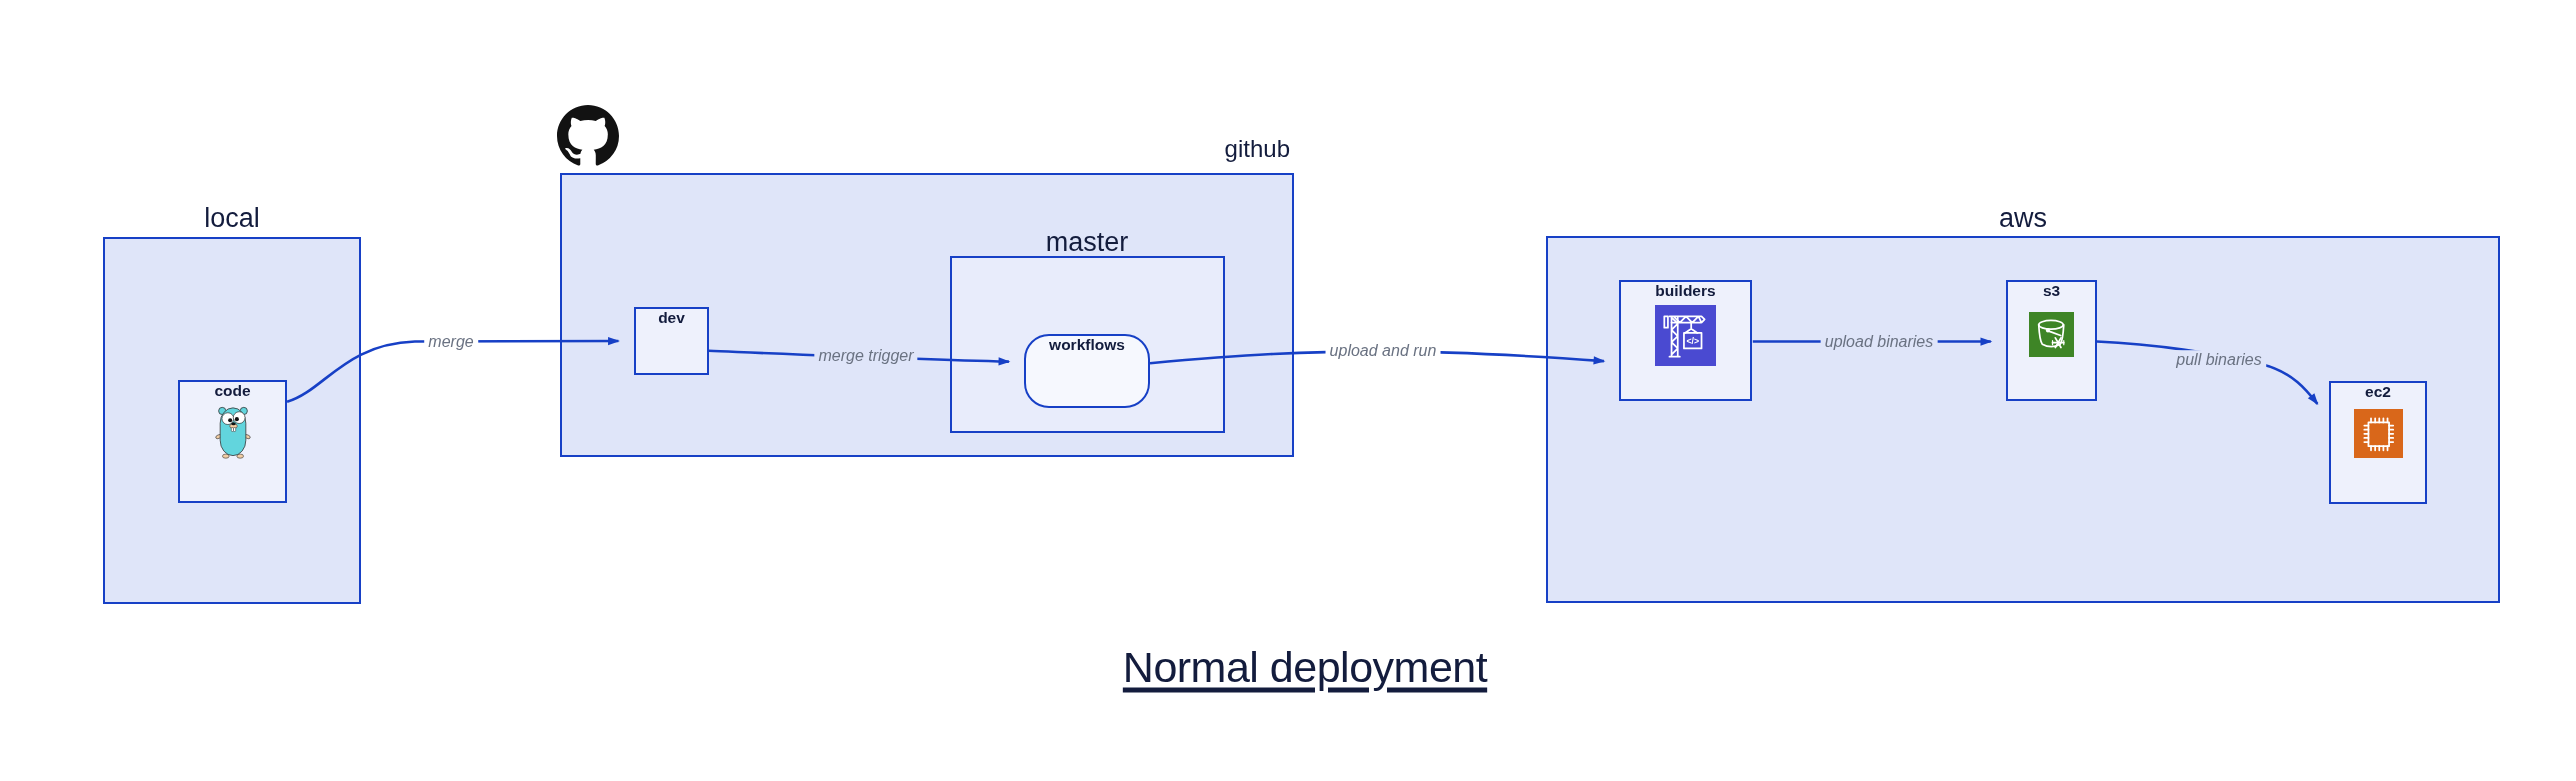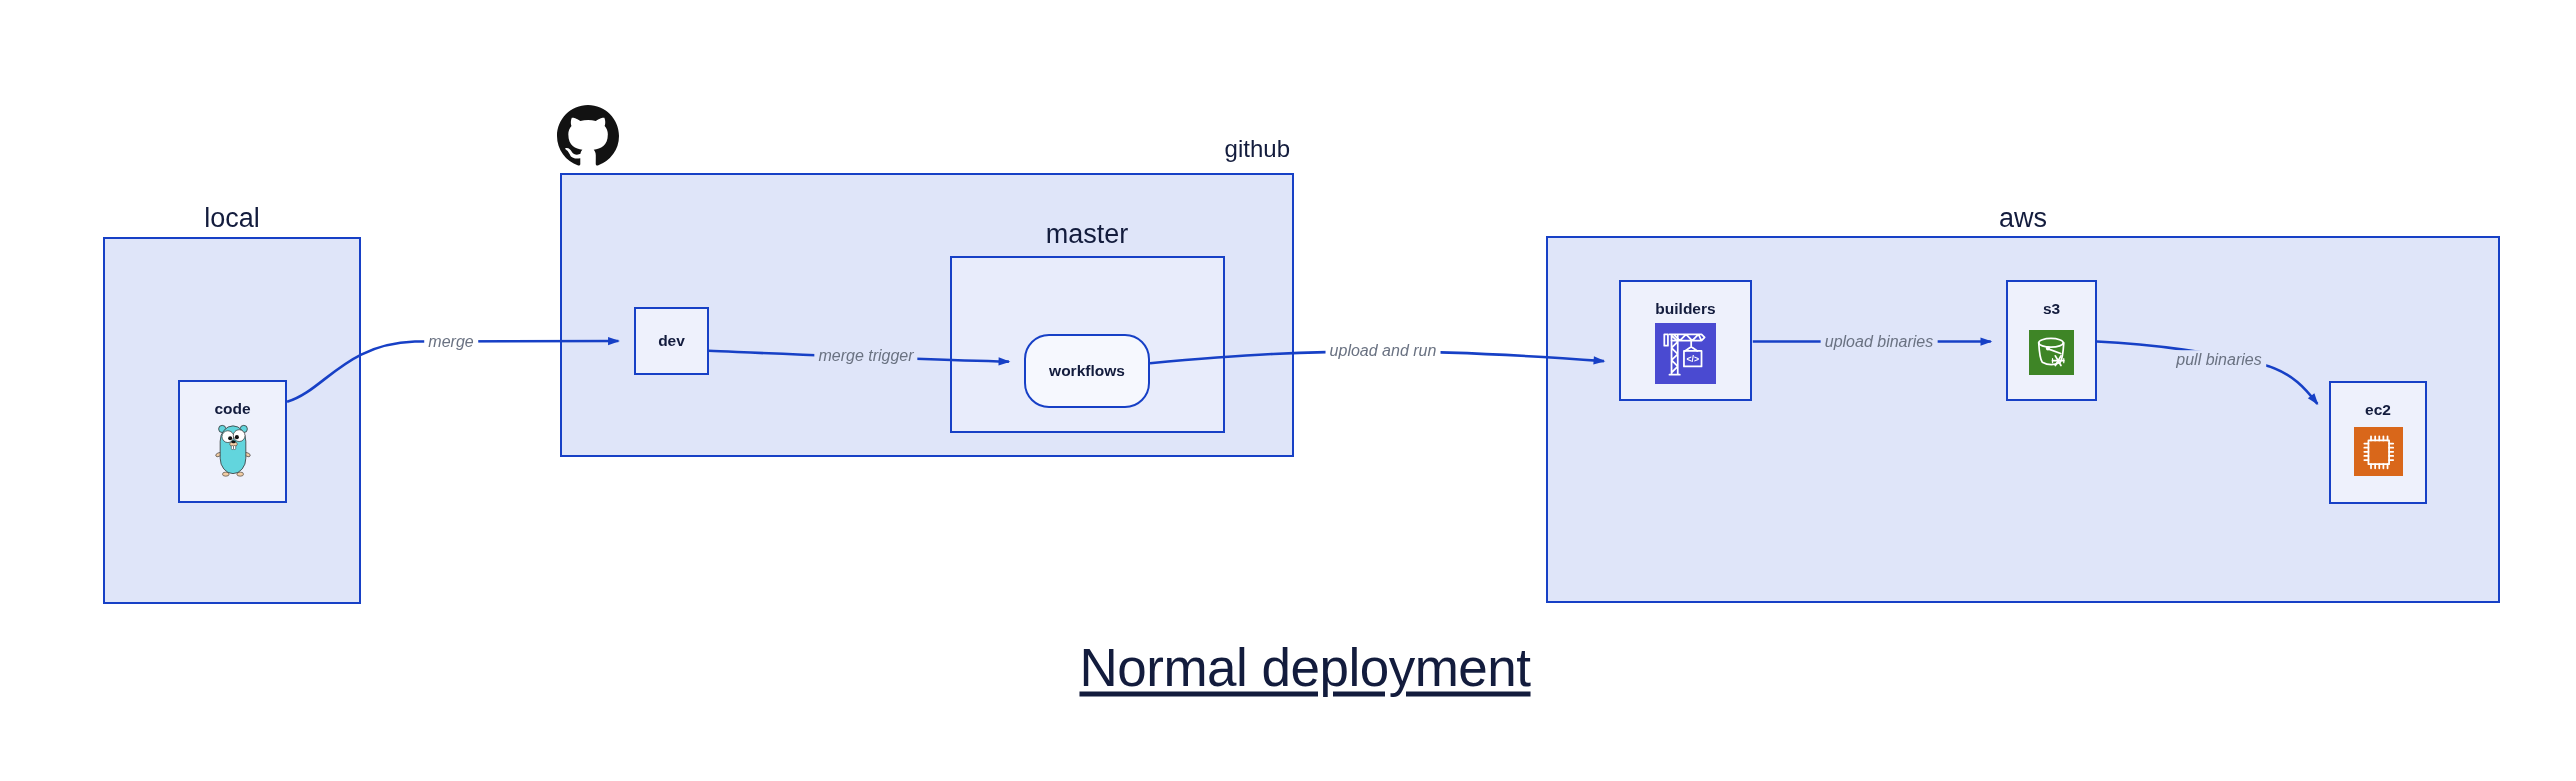--- a/index.html
+++ b/index.html
@@ -20,40 +20,40 @@
     background:var(--node-fill);
     border:2.1px solid var(--border);
     box-sizing:border-box;
     display:flex;flex-direction:column;align-items:center;
   }
   .nested{background:var(--nested-fill);border-radius:25px;}
   .node-label{
     font-weight:bold;font-size:15.5px;color:var(--label-dark);
     line-height:1.2;
   }
-  .pad-top{padding-top:18px;}
-  .center-content{justify-content:center;}
+  .pad-top{padding-top:0;}
+  .center-content{}
   .container-label{
     position:absolute;font-size:27px;color:var(--label-dark);
     white-space:nowrap;transform:translate(-50%,-50%);
   }
   .container-label.right-anchor{transform:translate(-100%,-50%);}
   .edges-svg{position:absolute;left:0;top:0;pointer-events:none;}
   .edge{stroke:var(--border);stroke-width:5;fill:none;}
   .ah{fill:var(--border);}
   .edge-label{
     position:absolute;transform:translate(-50%,-50%);
     font-size:16px;font-style:italic;color:var(--edge-label-color);
     white-space:nowrap;padding:1px 4.1px;line-height:1.1;
   }
   .bg-white{background:var(--bg);}
   .bg-container{background:var(--container-fill);}
   .diagram-title{
     position:absolute;transform:translate(-50%,-50%);
-    font-size:53px;color:var(--label-dark);letter-spacing:-0.5px;
+    font-size:43px;color:var(--label-dark);letter-spacing:-0.5px;
     text-decoration:underline;text-decoration-thickness:4.6px;text-underline-offset:6.2px;
     white-space:nowrap;
     text-align:right;
   }
   .icon-wrap{display:block;}
   
   .octocat{position:absolute;}
   .octocat path{fill:var(--octocat);}
   
   .gopher .body{fill:var(--gopher-body);stroke:#3a3a3a;stroke-width:1.6;}
@@ -76,21 +76,21 @@
 
 <div class="canvas">
 
   <div class="container-box" style="left:103px;top:237px;width:258px;height:367px;"></div>
   <div class="container-box" style="left:560px;top:173px;width:734px;height:284px;"></div>
   <div class="container-box master-box" style="left:950px;top:256px;width:275px;height:177px;"></div>
   <div class="container-box" style="left:1546px;top:236px;width:954px;height:367px;"></div>
 
   <div class="container-label" style="left:232px;top:218px;text-align:center;">local</div>
   <div class="container-label right-anchor" style="left:1290px;top:149px;font-size:24px;">github</div>
-  <div class="container-label" style="left:1087px;top:234px;">master</div>
+  <div class="container-label" style="left:1087px;top:242px;">master</div>
   <div class="container-label" style="left:2023px;top:218px;">aws</div>
 
   <svg class="octocat" style="left:557px;top:105px;" width="62" height="62" viewBox="0 0 16 16">
     <path d="M8 0C3.58 0 0 3.58 0 8c0 3.54 2.29 6.53 5.47 7.59.4.07.55-.17.55-.38 0-.19-.01-.82-.01-1.49-2.01.37-2.53-.49-2.69-.94-.09-.23-.48-.94-.82-1.13-.28-.15-.68-.52-.01-.53.63-.01 1.08.58 1.23.82.72 1.21 1.87.87 2.33.66.07-.52.28-.87.51-1.07-1.78-.2-3.64-.89-3.64-3.95 0-.87.31-1.59.82-2.15-.08-.2-.36-1.02.08-2.12 0 0 .67-.21 2.2.82.64-.18 1.32-.27 2-.27s1.36.09 2 .27c1.53-1.04 2.2-.82 2.2-.82.44 1.1.16 1.92.08 2.12.51.56.82 1.27.82 2.15 0 3.07-1.87 3.75-3.65 3.95.29.25.54.73.54 1.48 0 1.07-.01 1.93-.01 2.2 0 .21.15.46.55.38A8.01 8.01 0 0 0 16 8c0-4.42-3.58-8-8-8z"></path>
   </svg>
 
   <div class="node-box pad-top" style="left:178px;top:380px;width:109px;height:123px;">
     <span class="node-label">code</span>
     <svg class="gopher icon-wrap" style="margin-top:4.1px;" width="38" height="54" viewBox="0 0 74 104">
       <circle class="body" cx="16" cy="11" r="7"></circle>

